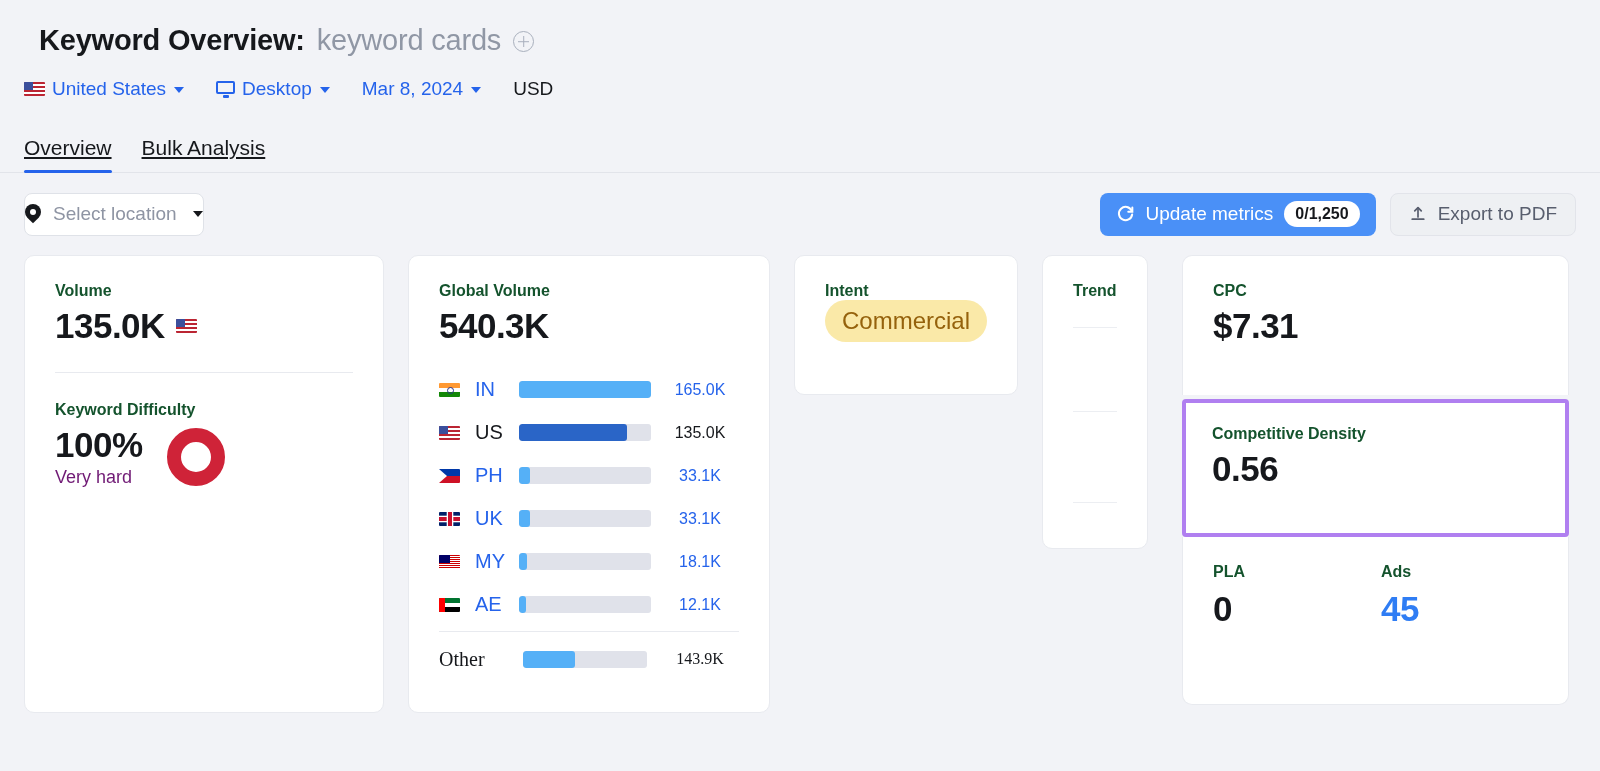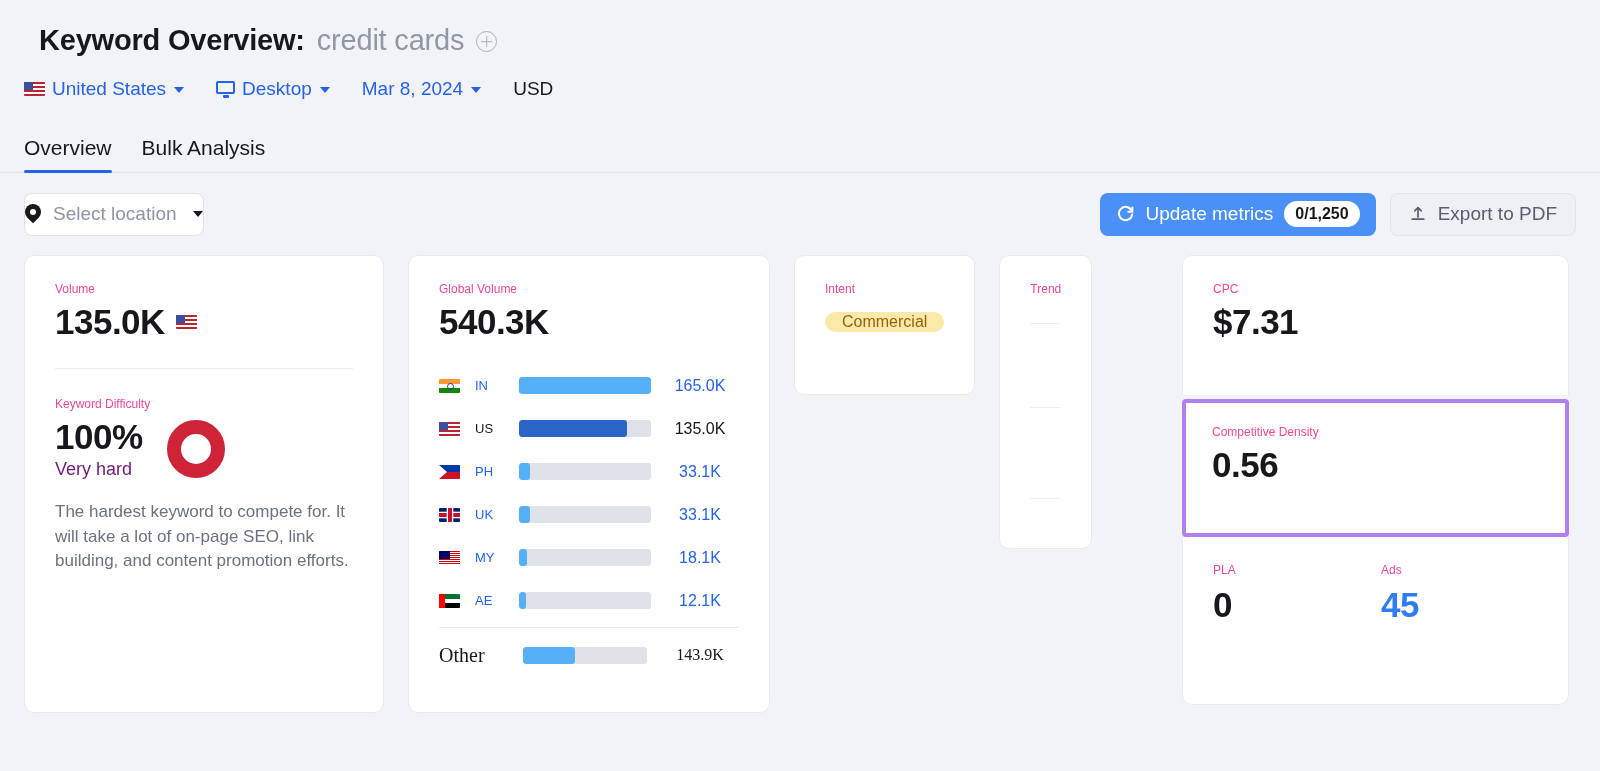--- a/index.html
+++ b/index.html
@@ -68,21 +68,21 @@
   .flag-ae { width:21px;height:14px;display:inline-block;border-radius:1px;position:relative;overflow:hidden;
     background: linear-gradient(to bottom, #00732f 0 33.3%, #ffffff 33.3% 66.6%, #000000 66.6% 100%); }
   .flag-ae::after { content:""; position:absolute; left:0;top:0;bottom:0;width:6px;background:#ff0000; }
 
   .monitor-icon { width: 19px; height: 17px; position: relative; flex:0 0 auto; }
   .monitor-icon .scr { position:absolute; left:0; top:0; width:19px; height:13px; border:2px solid #2563eb; border-radius:2px; }
   .monitor-icon .std { position:absolute; left:6.5px; bottom:0; width:6px; height:2.2px; background:#2563eb; border-radius:1px; }
 
   
   .tabs { display: flex; align-items: flex-end; gap: 0; margin-top: 22px; padding-left: 24px;
-          border-bottom: 1px solid #e2e4ea; height: 47px; }
+          border-bottom: 1px solid #e2e4ea; height: 47px; text-decoration: underline; }
   .tab { font-size: 21px; color: #16181c; padding: 0 0 12px 0; margin-right: 30px; cursor: pointer;
          position: relative; }
   .tab.active::after { content: ""; position: absolute; left: 0; right: 0; bottom: -1px; height: 3px;
          background: #2563eb; border-radius: 2px; }
 
   
   .toolbar { display: flex; align-items: center; justify-content: space-between;
              padding: 20px 24px 0 24px; height: 62px; }
   .select-location {
     display: flex; align-items: center; gap: 12px;
@@ -122,53 +122,53 @@
     display: grid;
     grid-template-columns: 360px 362px 364px 387px;
     gap: 24px;
     padding: 20px 24px 0 24px;
     align-items: start;
   }
   .card { background: #fff; border-radius: 10px; border: 1px solid #e8eaef; }
 
   
   .card-volume { height: 458px; padding: 26px 30px; }
-  .metric-label { font-size: 12px; color: #ec4899; }
+  .metric-label { font-size: 16px; color: #14532d; font-weight: bold; }
   .metric-value { font-size: 35px; font-weight: 700; letter-spacing: -0.5px; margin-top: 6px;
                   display: flex; align-items: center; gap: 11px; }
   .hr { height:1px; background:#e8eaef; margin: 26px 0 28px 0; }
   .kd-row { display: flex; align-items: center; gap: 24px; margin-top: 6px; }
   .kd-num { font-size: 35px; font-weight: 700; letter-spacing: -0.5px; }
   .kd-sub { font-size: 18px; color: #701a75; margin-top: 2px; }
   .donut { width: 58px; height: 58px; border-radius: 50%; border: 14px solid #cf2338; flex:0 0 auto; }
   .kd-desc { font-size: 17px; line-height: 1.45; color: #6b7280; margin-top: 20px; max-width: 300px; }
 
   
   .card-global { height: 458px; padding: 26px 30px 20px 30px; }
   .gv-rows { margin-top: 22px; }
   .gv-row { display: grid; grid-template-columns: 26px 34px 1fr 78px; align-items: center;
             gap: 10px; height: 43px; }
-  .gv-code { font-size: 13px; color: #2563eb; cursor: pointer; }
+  .gv-code { font-size: 20px; color: #2563eb; cursor: pointer; }
   .gv-code.dark { color: #16181c; cursor: default; }
   .gv-bar { height: 17px; background: #e0e2ea; border-radius: 3px; overflow: hidden; }
   .gv-bar span { display:block; height: 100%; background: #55b0f7; border-radius: 3px; }
   .gv-bar span.dark { background: #2a65c7; }
   .gv-val { font-size: 16px; color: #2563eb; text-align: center; }
   .gv-val.dark { color: #16181c; }
   .gv-sep { height:1px; background:#e8eaef; margin: 5px 0 4px 0; }
   .gv-other { display: grid; grid-template-columns: 70px 1fr 78px; align-items: center; gap: 14px;
               height: 46px; font-family: Liberation Serif, serif; }
   .gv-other-label { font-size: 20px; color: #16181c; }
 
   
   .col-mid { display: flex; gap: 24px; }
   .card-intent { height: 140px; padding: 26px 30px; }
   .pill-commercial {
-    display: inline-block; margin-top: 16px; background: #fae9a8; color: #95620c;
-    font-size: 16px; padding: 1px 17px; border-radius: 999px;
+    display: inline-block; margin-top: 0; background: #fae9a8; color: #95620c;
+    font-size: 24px; padding: 7px 17px; border-radius: 999px;
   }
   .card-trend { height: 294px; padding: 26px 30px 22px 30px; }
   .trend-chart { position: relative; margin-top: 28px; height: 175px; }
   .trend-grid { position: absolute; left: 0; right: 0; height: 1px; background: #eceef2; }
   .trend-bars { position: absolute; left: 0; right: 0; bottom: 0; top: 0;
                 display: flex; align-items: flex-end; gap: 10px; }
   .trend-bar { flex: 1; background: #a3cbee; border-radius: 3px 3px 0 0; }
 
   
   .col-right { display: flex; flex-direction: column; }
@@ -184,21 +184,21 @@
   .pla-grid { display: grid; grid-template-columns: 168px 1fr; }
   .pla-num { font-size: 35px; font-weight: 700; margin-top: 8px; letter-spacing: -0.5px; }
   .pla-num.blue { color: #2f7df4; }
 </style>
 </head>
 <body>
 
 <div class="header">
   <div class="title-row">
     <span class="title-main">Keyword Overview:</span>
-    <span class="title-kw">credit cards</span>
+    <span class="title-kw">keyword cards</span>
     <span class="plus-icon"></span>
   </div>
 
   <div class="meta-row">
     <div class="meta-item">
       <span class="flag-us"></span>
       <span>United States</span>
       <span class="caret"></span>
     </div>
     <div class="meta-item">
@@ -266,21 +266,20 @@
     </div>
     <div class="hr"></div>
     <div class="metric-label">Keyword Difficulty</div>
     <div class="kd-row">
       <div>
         <div class="kd-num">100%</div>
         <div class="kd-sub">Very hard</div>
       </div>
       <div class="donut"></div>
     </div>
-    <div class="kd-desc">The hardest keyword to compete for. It will take a lot of on-page SEO, link building, and content promotion efforts.</div>
   </div>
 
   <div class="card card-global">
     <div class="metric-label">Global Volume</div>
     <div class="metric-value">540.3K</div>
 
     <div class="gv-rows" id="gv-rows">
         <div class="gv-row">
           <span class="flag-in"></span>
           <span class="gv-code">IN</span>

